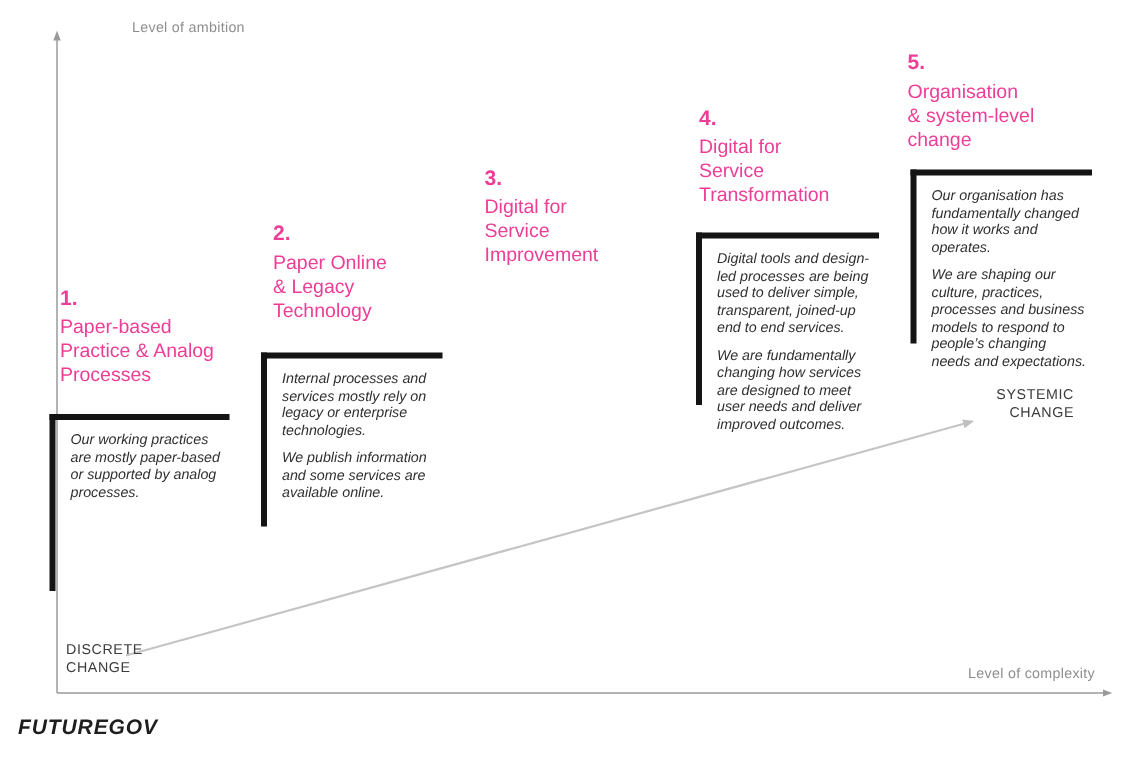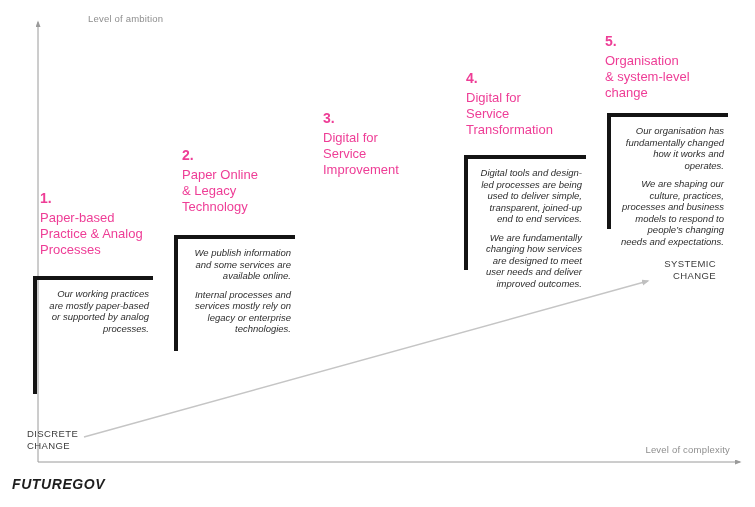--- a/index.html
+++ b/index.html
@@ -24,21 +24,21 @@
   .x-axis-label { left: 640px; top: 444px; width: 90px; text-align: right; }
 
   .change-label {
     position: absolute;
     font-size: 9.5px;
     color: #3c3c3c;
     line-height: 11.5px;
     letter-spacing: 0.4px;
     white-space: pre-line;
   }
-  .discrete-label { left: 27px; top: 428px; }
+  .discrete-label { left: 44px; top: 428px; }
   .systemic-label { left: 652px; top: 258px; width: 64px; text-align: right; }
 
   .stage-head { position: absolute; color: #ee3d96; }
   .stage-number { font-size: 14px; font-weight: 700; margin-bottom: 4px; }
   .stage-title  { font-size: 13px; line-height: 16px; white-space: pre-line; }
   .s1-head { left: 40px;  top: 190px; width: 120px; }
   .s2-head { left: 182px; top: 147px; width: 110px; }
   .s3-head { left: 323px; top: 110px; width: 110px; }
   .s4-head { left: 466px; top: 70px;  width: 115px; }
   .s5-head { left: 605px; top: 33px;  width: 115px; }
@@ -48,21 +48,20 @@
     border-top: 4px solid #141414;
     border-left: 4px solid #141414;
     padding: 8px 4px 0 10px;
   }
   .stage-box p {
     font-size: 9.5px;
     font-style: italic;
     line-height: 11.5px;
     color: #2e2e2e;
     margin-bottom: 7px;
-    text-align: right;
   }
   .s1-box { left: 33px;  top: 276px; width: 120px; height: 118px; }
   .s2-box { left: 174px; top: 235px; width: 121px; height: 116px; }
   .s3-box { left: 318px; top: 192px; width: 124px; height: 116px; }
   .s4-box { left: 464px; top: 155px; width: 122px; height: 115px; }
   .s5-box { left: 607px; top: 113px; width: 121px; height: 116px; }
 
   .logo {
     position: absolute;
     left: 12px;
@@ -111,22 +110,22 @@
     <p>Our working practices are mostly paper-based or supported by analog processes.</p>
   </div>
 
   <div class="stage-head s2-head">
     <div class="stage-number">2.</div>
     <div class="stage-title">Paper Online
 &amp; Legacy
 Technology</div>
   </div>
   <div class="stage-box s2-box">
+    <p>Internal processes and services mostly rely on legacy or enterprise technologies.</p>
     <p>We publish information and some services are available online.</p>
-    <p>Internal processes and services mostly rely on legacy or enterprise technologies.</p>
   </div>
 
   <div class="stage-head s3-head">
     <div class="stage-number">3.</div>
     <div class="stage-title">Digital for
 Service
 Improvement</div>
   </div>
 
   <div class="stage-head s4-head">

